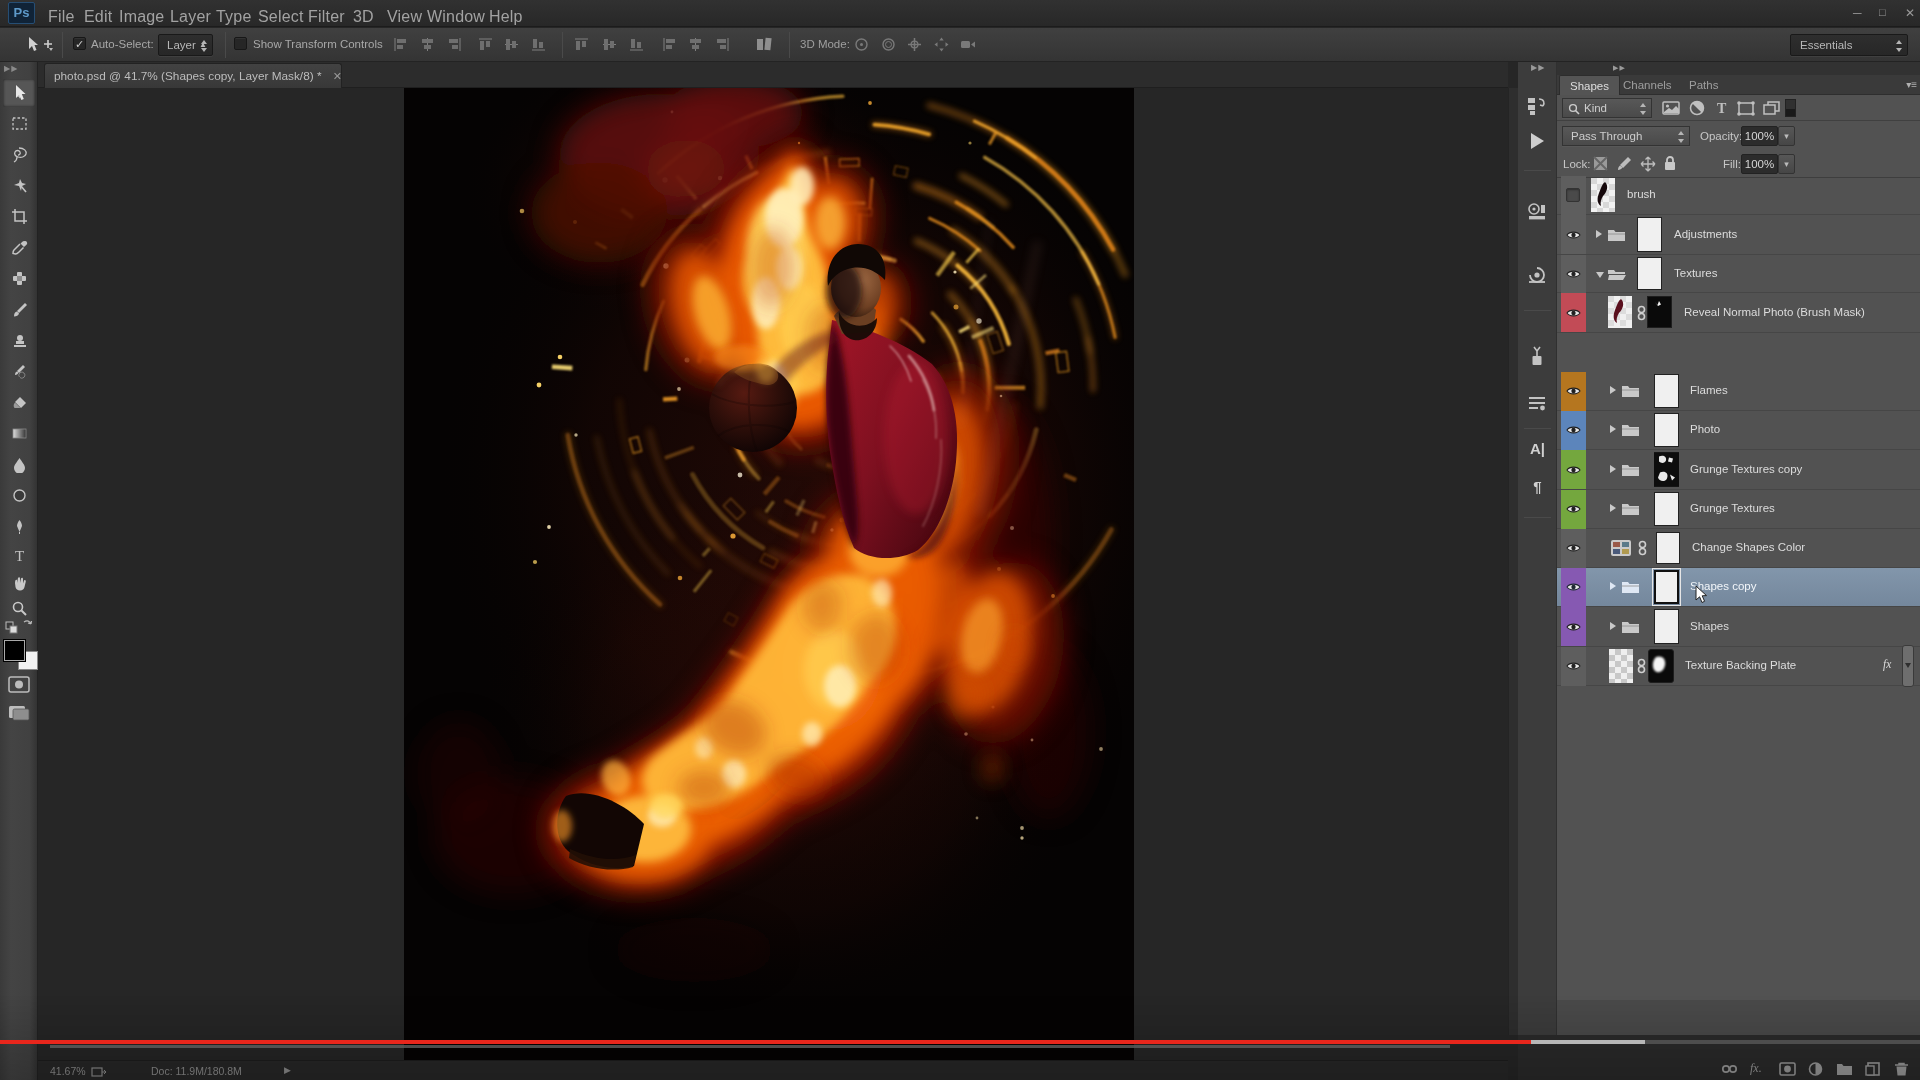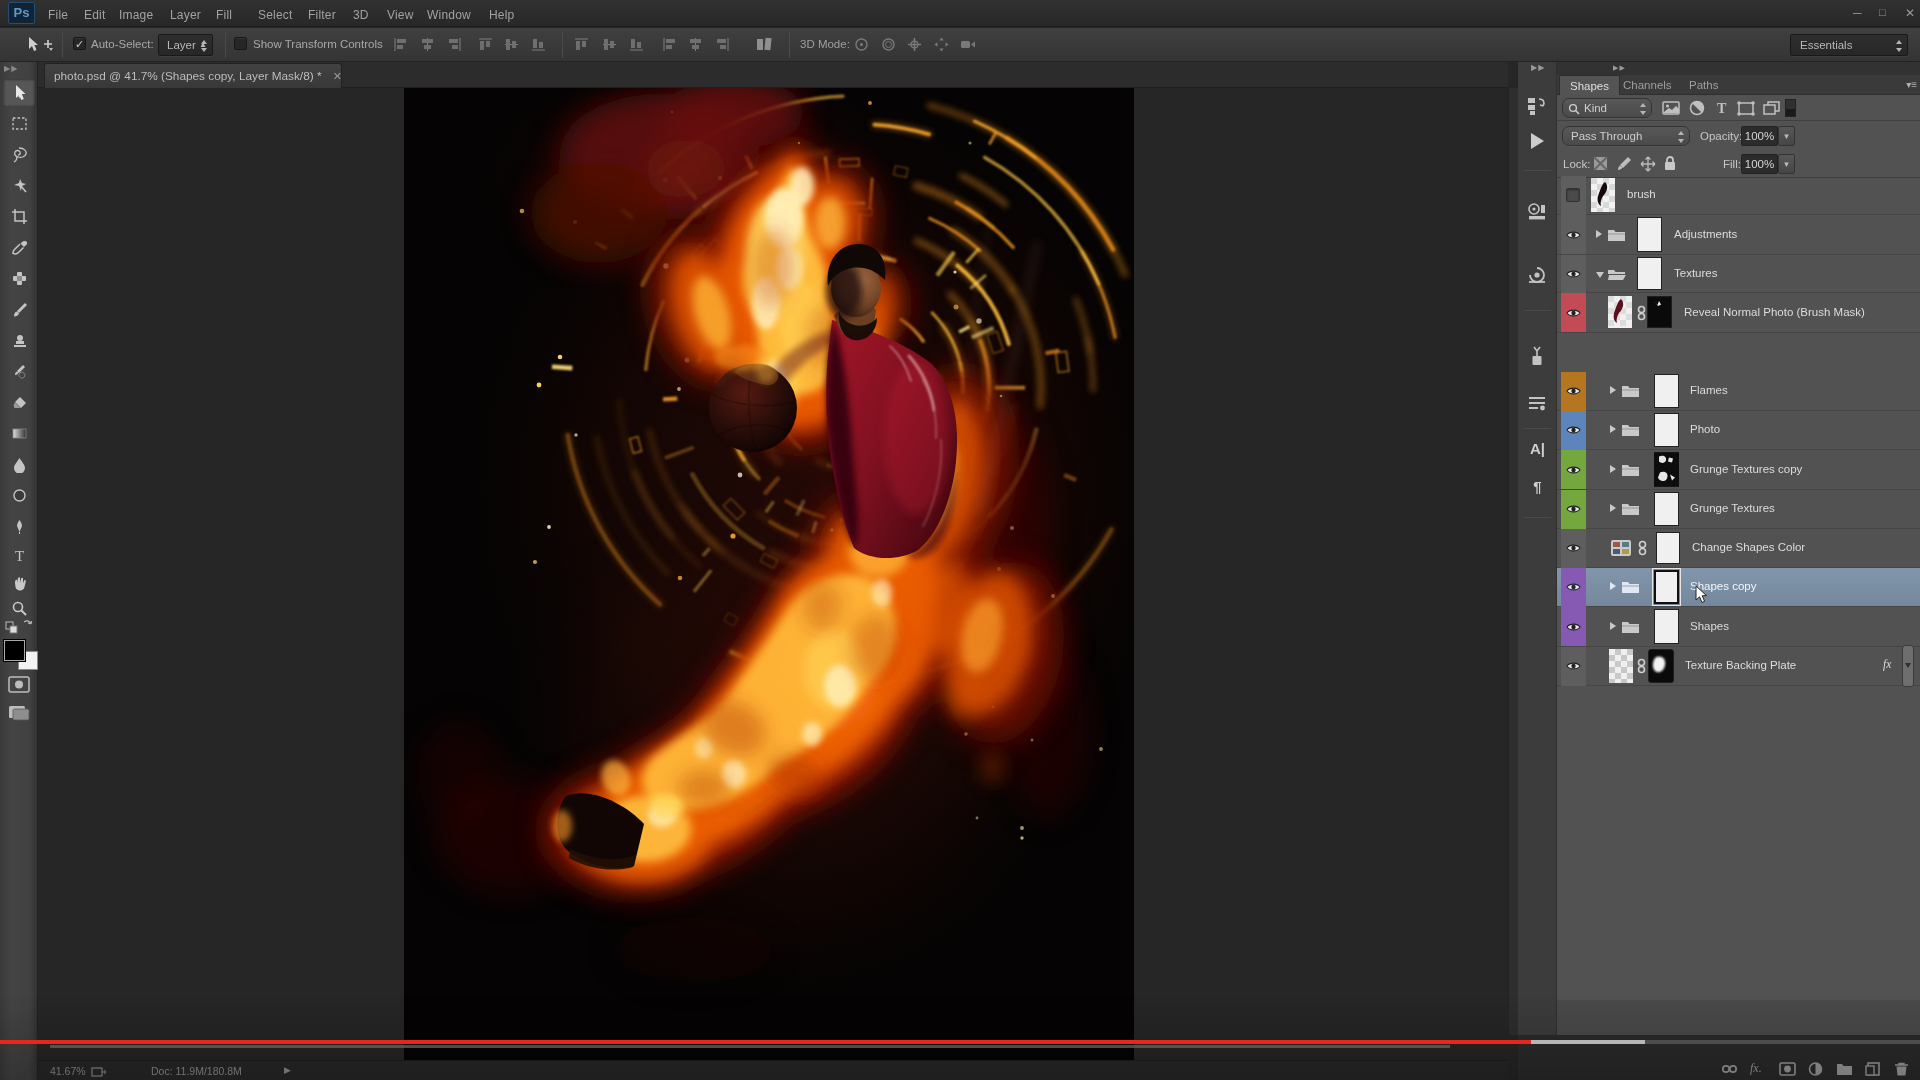--- a/index.html
+++ b/index.html
@@ -2,21 +2,21 @@
 <html><head><meta charset="utf-8">
 <style>
 *{margin:0;padding:0;box-sizing:border-box}
 html,body{width:1920px;height:1080px;overflow:hidden;background:#232323;
 font-family:"Liberation Sans",sans-serif;}
 .abs{position:absolute}
 #stage{position:relative;width:1920px;height:1080px;background:#262626}
 
 #menubar{position:absolute;left:0;top:0;width:1920px;height:27px;
 background:linear-gradient(#313131,#282828);border-bottom:1px solid #1c1c1c;}
-#menubar .mi{position:absolute;top:8px;font-size:12px;color:#a2a2a2;letter-spacing:.2px}
+#menubar .mi{position:absolute;top:8px;font-size:16px;color:#a2a2a2;letter-spacing:.2px}
 #pslogo{position:absolute;left:8px;top:2px;width:27px;height:22px;background:#102337;
 border:1px solid #264e74;border-radius:2px;color:#5e9aca;font-size:13px;font-weight:bold;
 text-align:center;line-height:20px}
 .winbtn{position:absolute;top:6px;color:#9a9a9a;font-size:12px}
 
 #optbar{position:absolute;left:0;top:28px;width:1920px;height:34px;
 background:linear-gradient(#404040,#343434);border-bottom:1px solid #232323;}
 #optbar .t{position:absolute;top:10px;font-size:11.5px;color:#a8a8a8}
 .vsep{position:absolute;top:4px;width:1px;height:26px;background:#2a2a2a;border-right:1px solid #4a4a4a}
 .cb{position:absolute;top:9px;width:13px;height:13px;background:#262626;border:1px solid #171717;
@@ -46,21 +46,21 @@
 #dockstrip{position:absolute;left:1518px;top:62px;width:39px;height:973px;background:#3c3c3c;border-right:1px solid #303030}
 .dicon{position:absolute;left:0;width:39px;text-align:center;color:#c3c3c3}
 
 #panel{position:absolute;left:1557px;top:62px;width:363px;height:973px;background:#525252}
 #paneltop{position:absolute;left:0;top:0;width:363px;height:13px;background:#323232}
 #ptabs{position:absolute;left:0;top:13px;width:363px;height:20px;background:#3a3a3a;border-bottom:1px solid #2e2e2e}
 .ptab{position:absolute;top:0;height:20px;font-size:11.5px;line-height:20px;padding:0 10px;color:#9e9e9e}
 .ptab.on{background:#545454;color:#dedede;border:1px solid #2c2c2c;border-bottom:none;border-radius:2px 2px 0 0}
 .prow{position:absolute;left:0;width:363px;color:#c6c6c6;font-size:11.5px}
 .inbox{position:absolute;height:20px;background:linear-gradient(#585858,#4a4a4a);border:1px solid #333;
-box-shadow:0 1px 0 rgba(255,255,255,.04);border-radius:7px;font-size:11.5px;color:#cdcdcd}
+box-shadow:0 1px 0 rgba(255,255,255,.04);border-radius:0;font-size:11.5px;color:#cdcdcd}
 .valbox{position:absolute;height:20px;background:#2c2c2c;border:1px solid #222;color:#d6d6d6;
 font-size:11.5px;text-align:center;border-radius:2px}
 .dbtn{position:absolute;height:20px;width:17px;background:linear-gradient(#575757,#464646);
 border:1px solid #333;border-radius:2px;color:#bbb;font-size:9px;text-align:center;line-height:19px}
 
 .lrow{position:absolute;left:0;width:363px;height:39px}
 .lrow .sep{position:absolute;left:0;bottom:0;width:363px;height:1px;background:#464646}
 .chip{position:absolute;left:4px;top:0;width:25px;height:39px}
 .lname{position:absolute;font-size:11.5px;color:#dcdcdc;white-space:nowrap}
 .thumbw{position:absolute;background:#f0f0f0;border:1px solid #1e1e1e}
@@ -75,21 +75,21 @@
 #ytrest{position:absolute;left:1645px;top:1040px;width:275px;height:4px;background:#4d4d4d;z-index:60}
 #hscroll{position:absolute;left:50px;top:1045px;width:1400px;height:3px;background:#5f5f5f;opacity:.8;z-index:59}
 </style></head><body>
 <div id="stage">
 <div id="menubar">
       <div id="pslogo">Ps</div>
       <span class="mi" style="left:48px">File</span>
       <span class="mi" style="left:84px">Edit</span>
       <span class="mi" style="left:119px">Image</span>
       <span class="mi" style="left:170px">Layer</span>
-      <span class="mi" style="left:216px">Fill</span>
+      <span class="mi" style="left:216px">Type</span>
       <span class="mi" style="left:258px">Select</span>
       <span class="mi" style="left:308px">Filter</span>
       <span class="mi" style="left:353px">3D</span>
       <span class="mi" style="left:387px">View</span>
       <span class="mi" style="left:427px">Window</span>
       <span class="mi" style="left:489px">Help</span>
       <span class="winbtn" style="left:1853px">─</span>
       <span class="winbtn" style="left:1879px;font-size:11px">□</span>
       <span class="winbtn" style="left:1905px">✕</span>
     </div>

